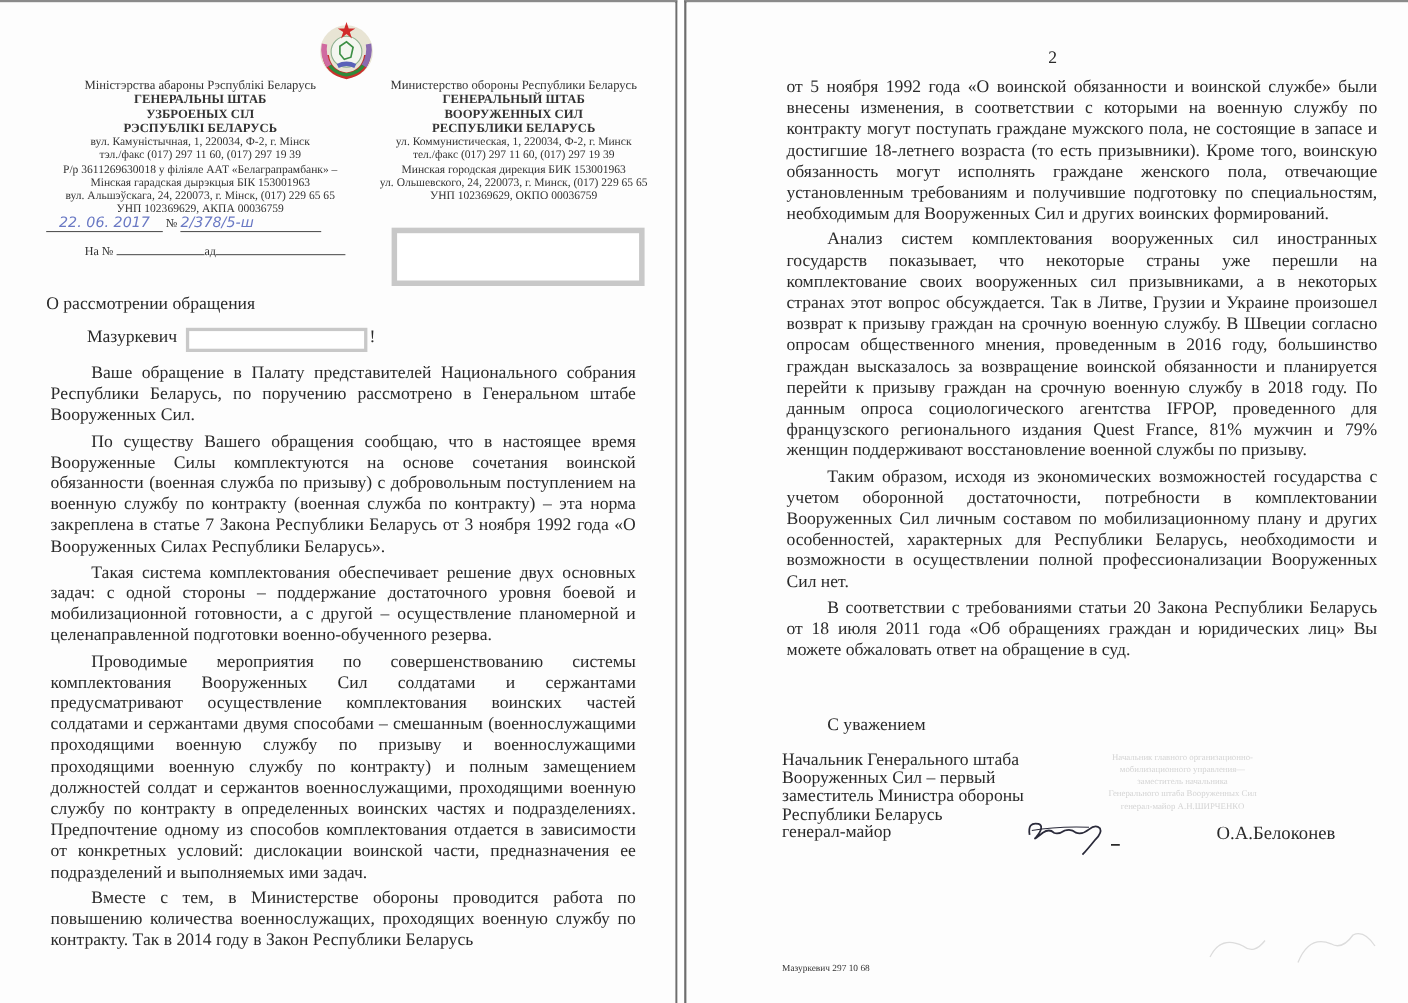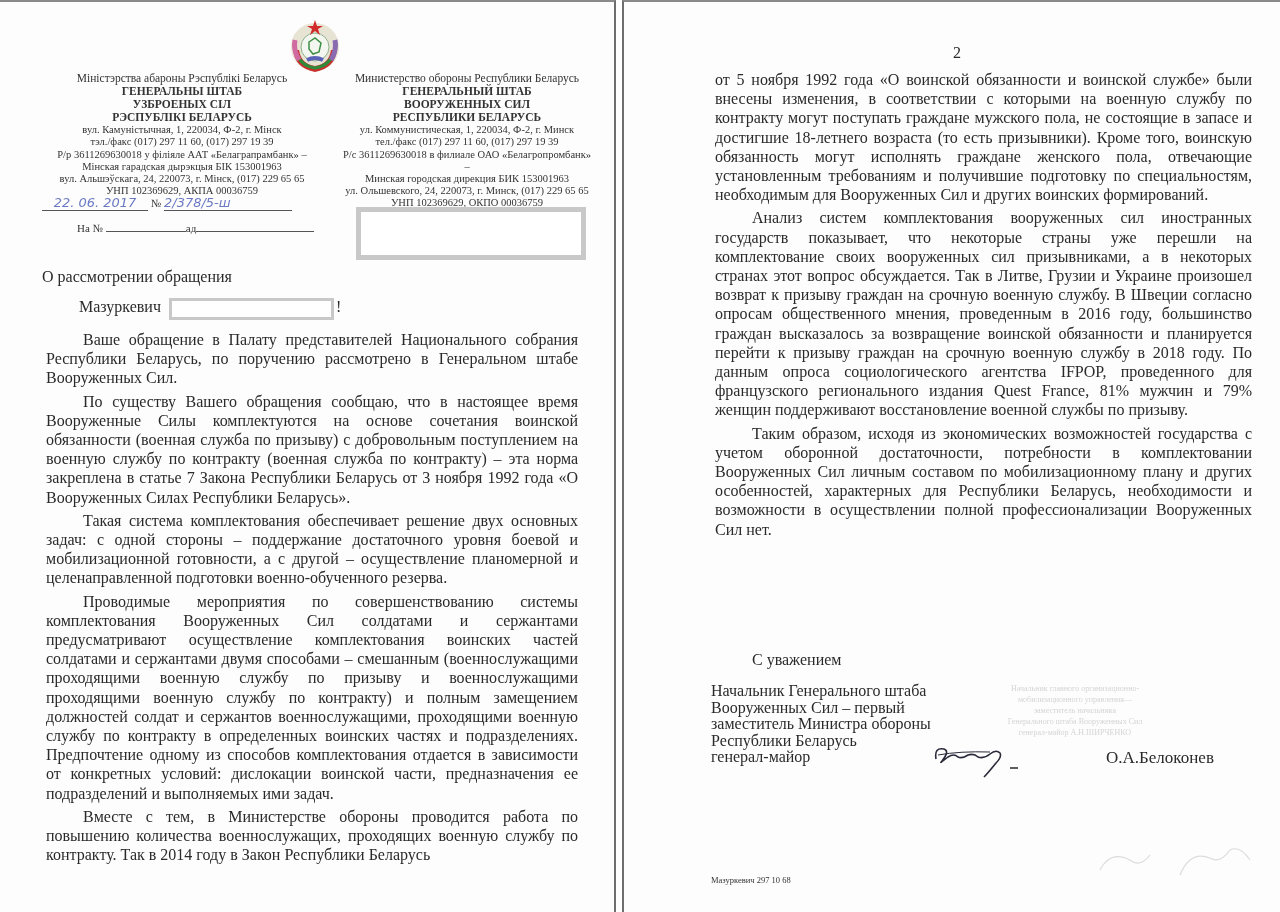--- a/index.html
+++ b/index.html
@@ -88,21 +88,20 @@
     <div>УНП 102369629, АКПА 00036759</div>
   </div>
 
   <div class="hdr-col right">
     <div class="ministry">Министерство обороны Республики Беларусь</div>
     <div class="org">ГЕНЕРАЛЬНЫЙ ШТАБ</div>
     <div class="org">ВООРУЖЕННЫХ СИЛ</div>
     <div class="org">РЕСПУБЛИКИ БЕЛАРУСЬ</div>
     <div>ул. Коммунистическая, 1, 220034, Ф-2, г. Минск</div>
     <div>тел./факс (017) 297 11 60, (017) 297 19 39</div>
-    <div>Р/с 3611269630018 в филиале ОАО «Белагропромбанк» –</div>
     <div>Минская городская дирекция  БИК 153001963</div>
     <div>ул. Ольшевского, 24, 220073, г. Минск, (017) 229 65 65</div>
     <div>УНП 102369629, ОКПО 00036759</div>
   </div>
 
   <div class="ref-line">
     <span class="hw date">22. 06. 2017</span>
     <span>№</span>
     <span class="hw num">2/378/5-ш</span>
   </div>
@@ -130,20 +129,21 @@
 <div class="gap"></div>
 
 <div class="page" id="page2"></div>
 
 <div class="page-num">2</div>
 
 <div class="body-text" id="p2-body">
   <p style="text-indent:0">от 5 ноября 1992 года «О воинской обязанности и воинской службе» были внесены изменения, в соответствии с которыми на военную службу по контракту могут поступать граждане мужского пола, не состоящие в запасе и достигшие 18-летнего возраста (то есть призывники). Кроме того, воинскую обязанность могут исполнять граждане женского пола, отвечающие установленным требованиям и получившие подготовку по специальностям, необходимым для Вооруженных Сил и других воинских формирований.</p>
   <p>Анализ систем комплектования вооруженных сил иностранных государств показывает, что некоторые страны уже перешли на комплектование своих вооруженных сил призывниками, а в некоторых странах этот вопрос обсуждается. Так в Литве, Грузии и Украине произошел возврат к призыву граждан на срочную военную службу. В Швеции согласно опросам общественного мнения, проведенным в 2016 году, большинство граждан высказалось за возвращение воинской обязанности и планируется перейти к призыву граждан на срочную военную службу в 2018 году. По данным опроса социологического агентства IFPOP, проведенного для французского регионального издания Quest France, 81% мужчин и 79% женщин поддерживают восстановление военной службы по призыву.</p>
   <p>Таким образом, исходя из экономических возможностей государства с учетом оборонной достаточности, потребности в комплектовании Вооруженных Сил личным составом по мобилизационному плану и других особенностей, характерных для Республики Беларусь, необходимости и возможности в осуществлении полной профессионализации Вооруженных Сил нет.</p>
+  <p>В соответствии с требованиями статьи 20 Закона Республики Беларусь от 18 июля 2011 года «Об обращениях граждан и юридических лиц» Вы можете обжаловать ответ на обращение в суд.</p>
 </div>
 
 <div class="stamp">
   <div>Начальник главного организационно-</div>
   <div>мобилизационного управления—</div>
   <div>заместитель начальника</div>
   <div>Генерального штаба Вооруженных Сил</div>
   <div>генерал-майор               А.Н.ШИРЧЕНКО</div>
 </div>
 

